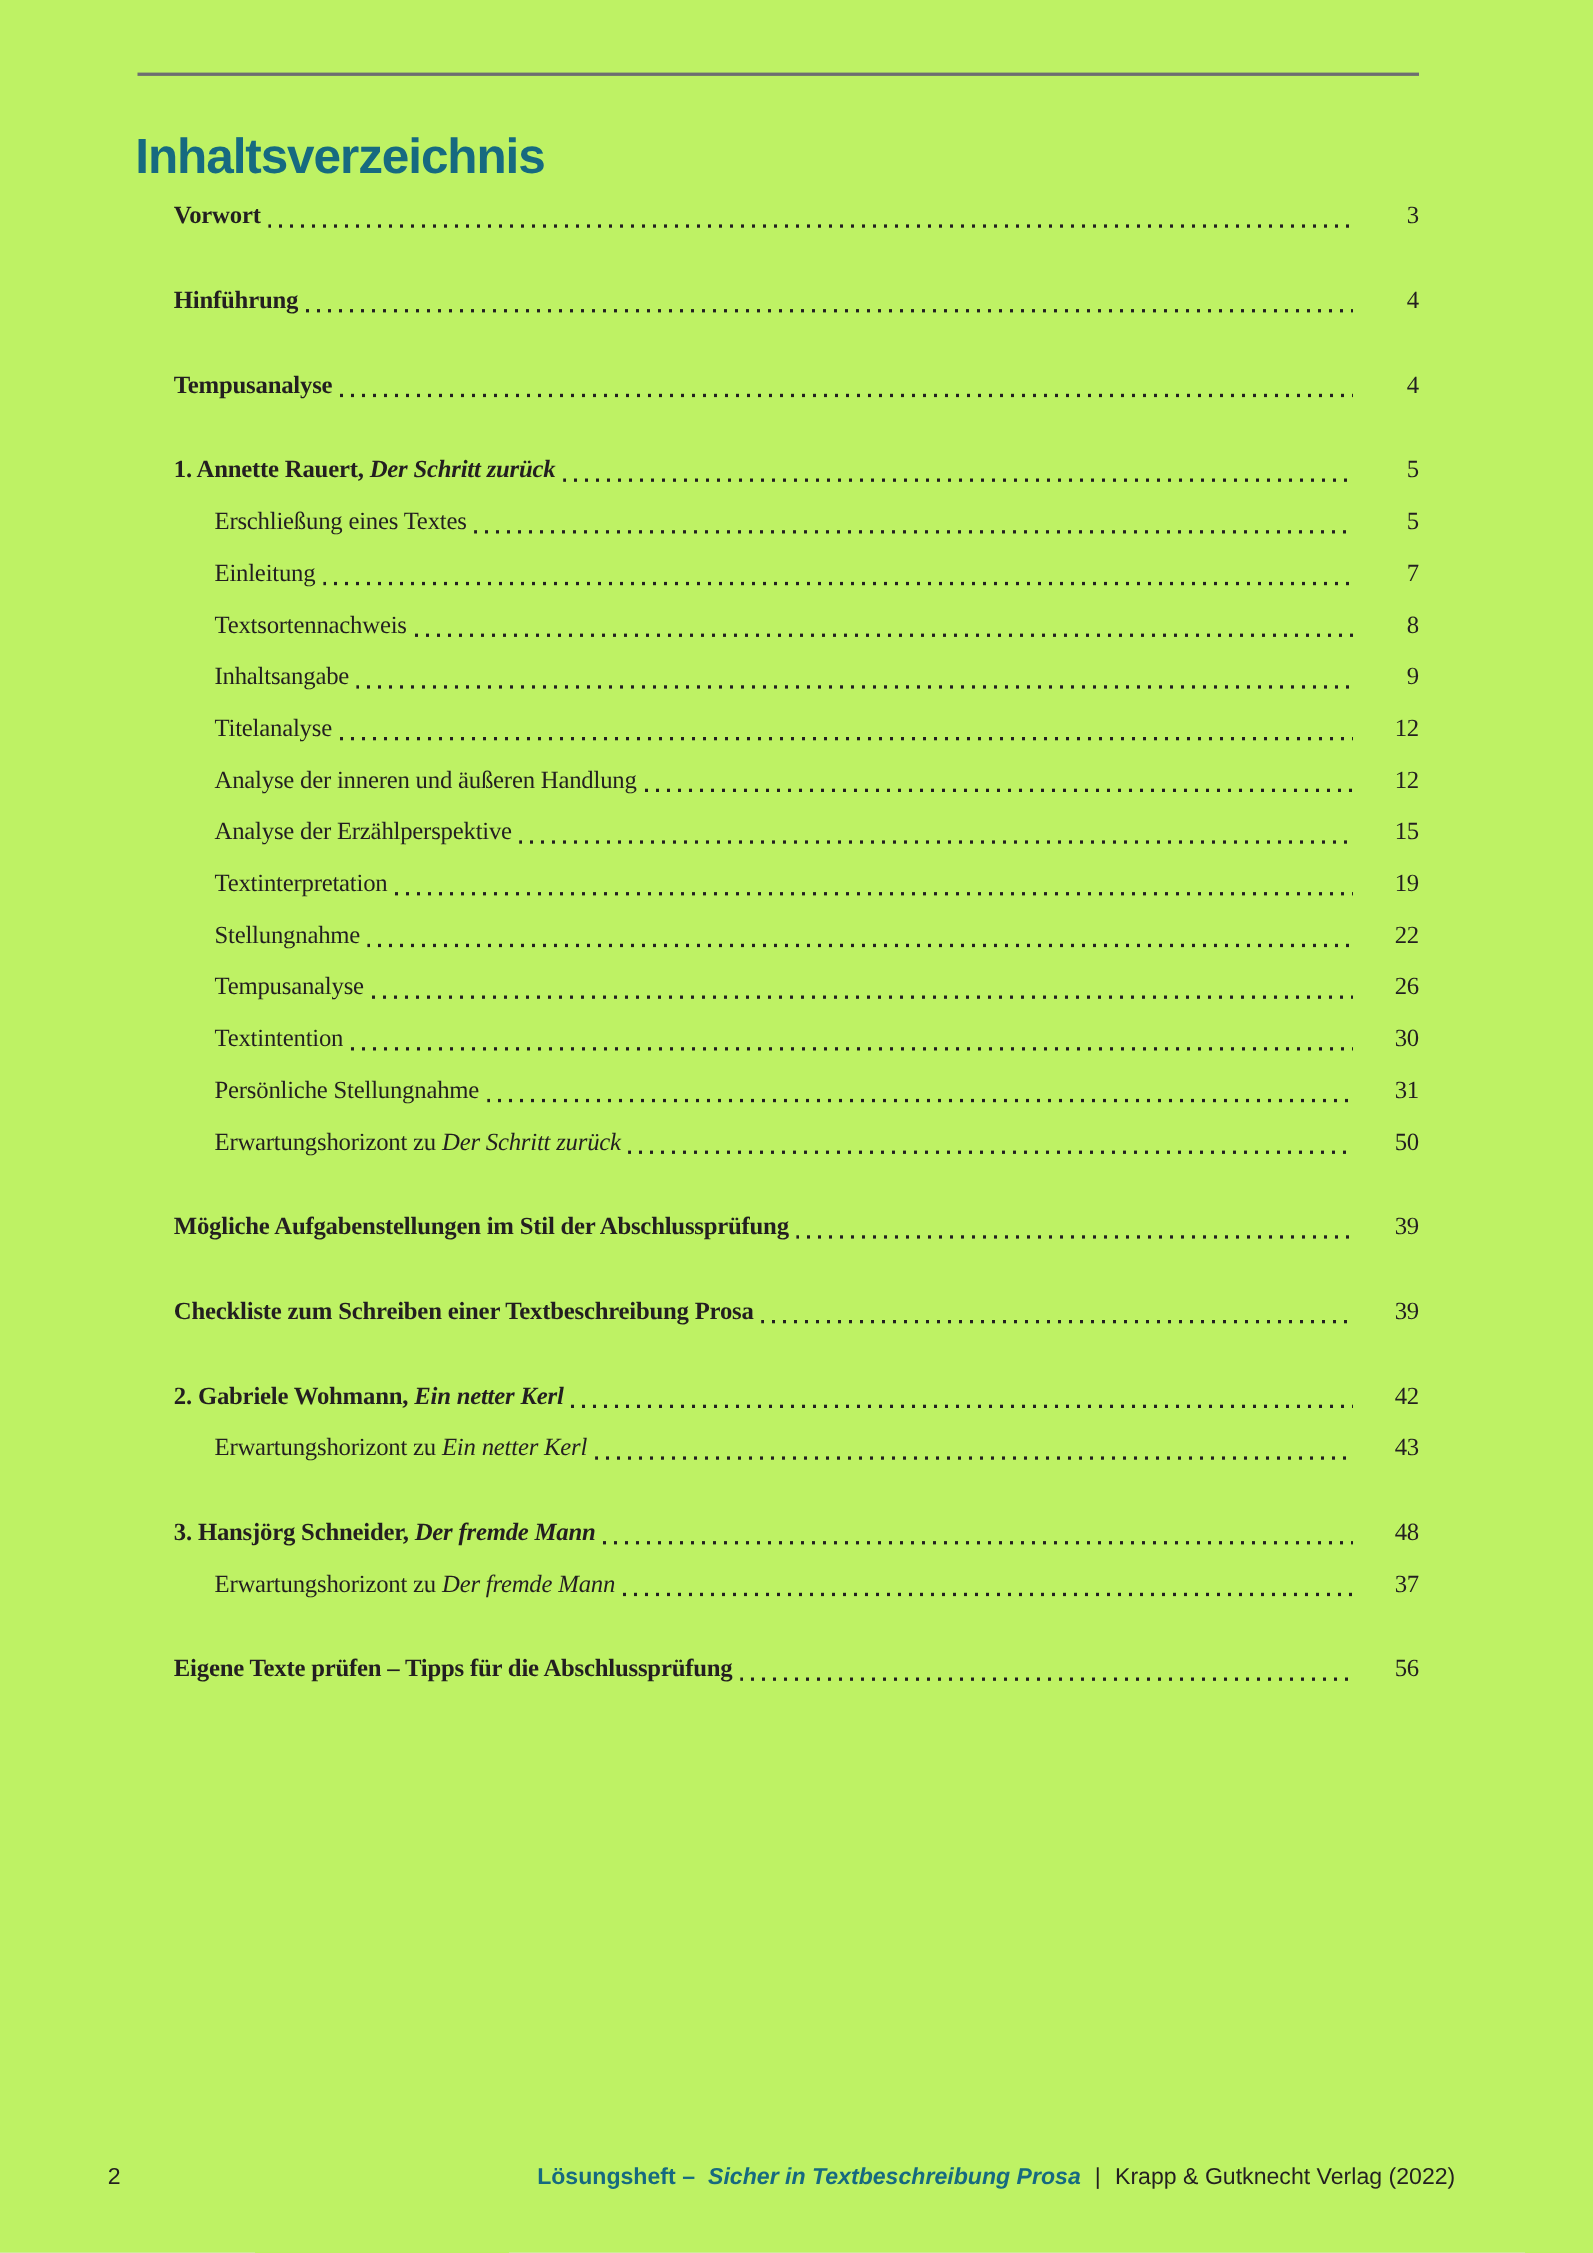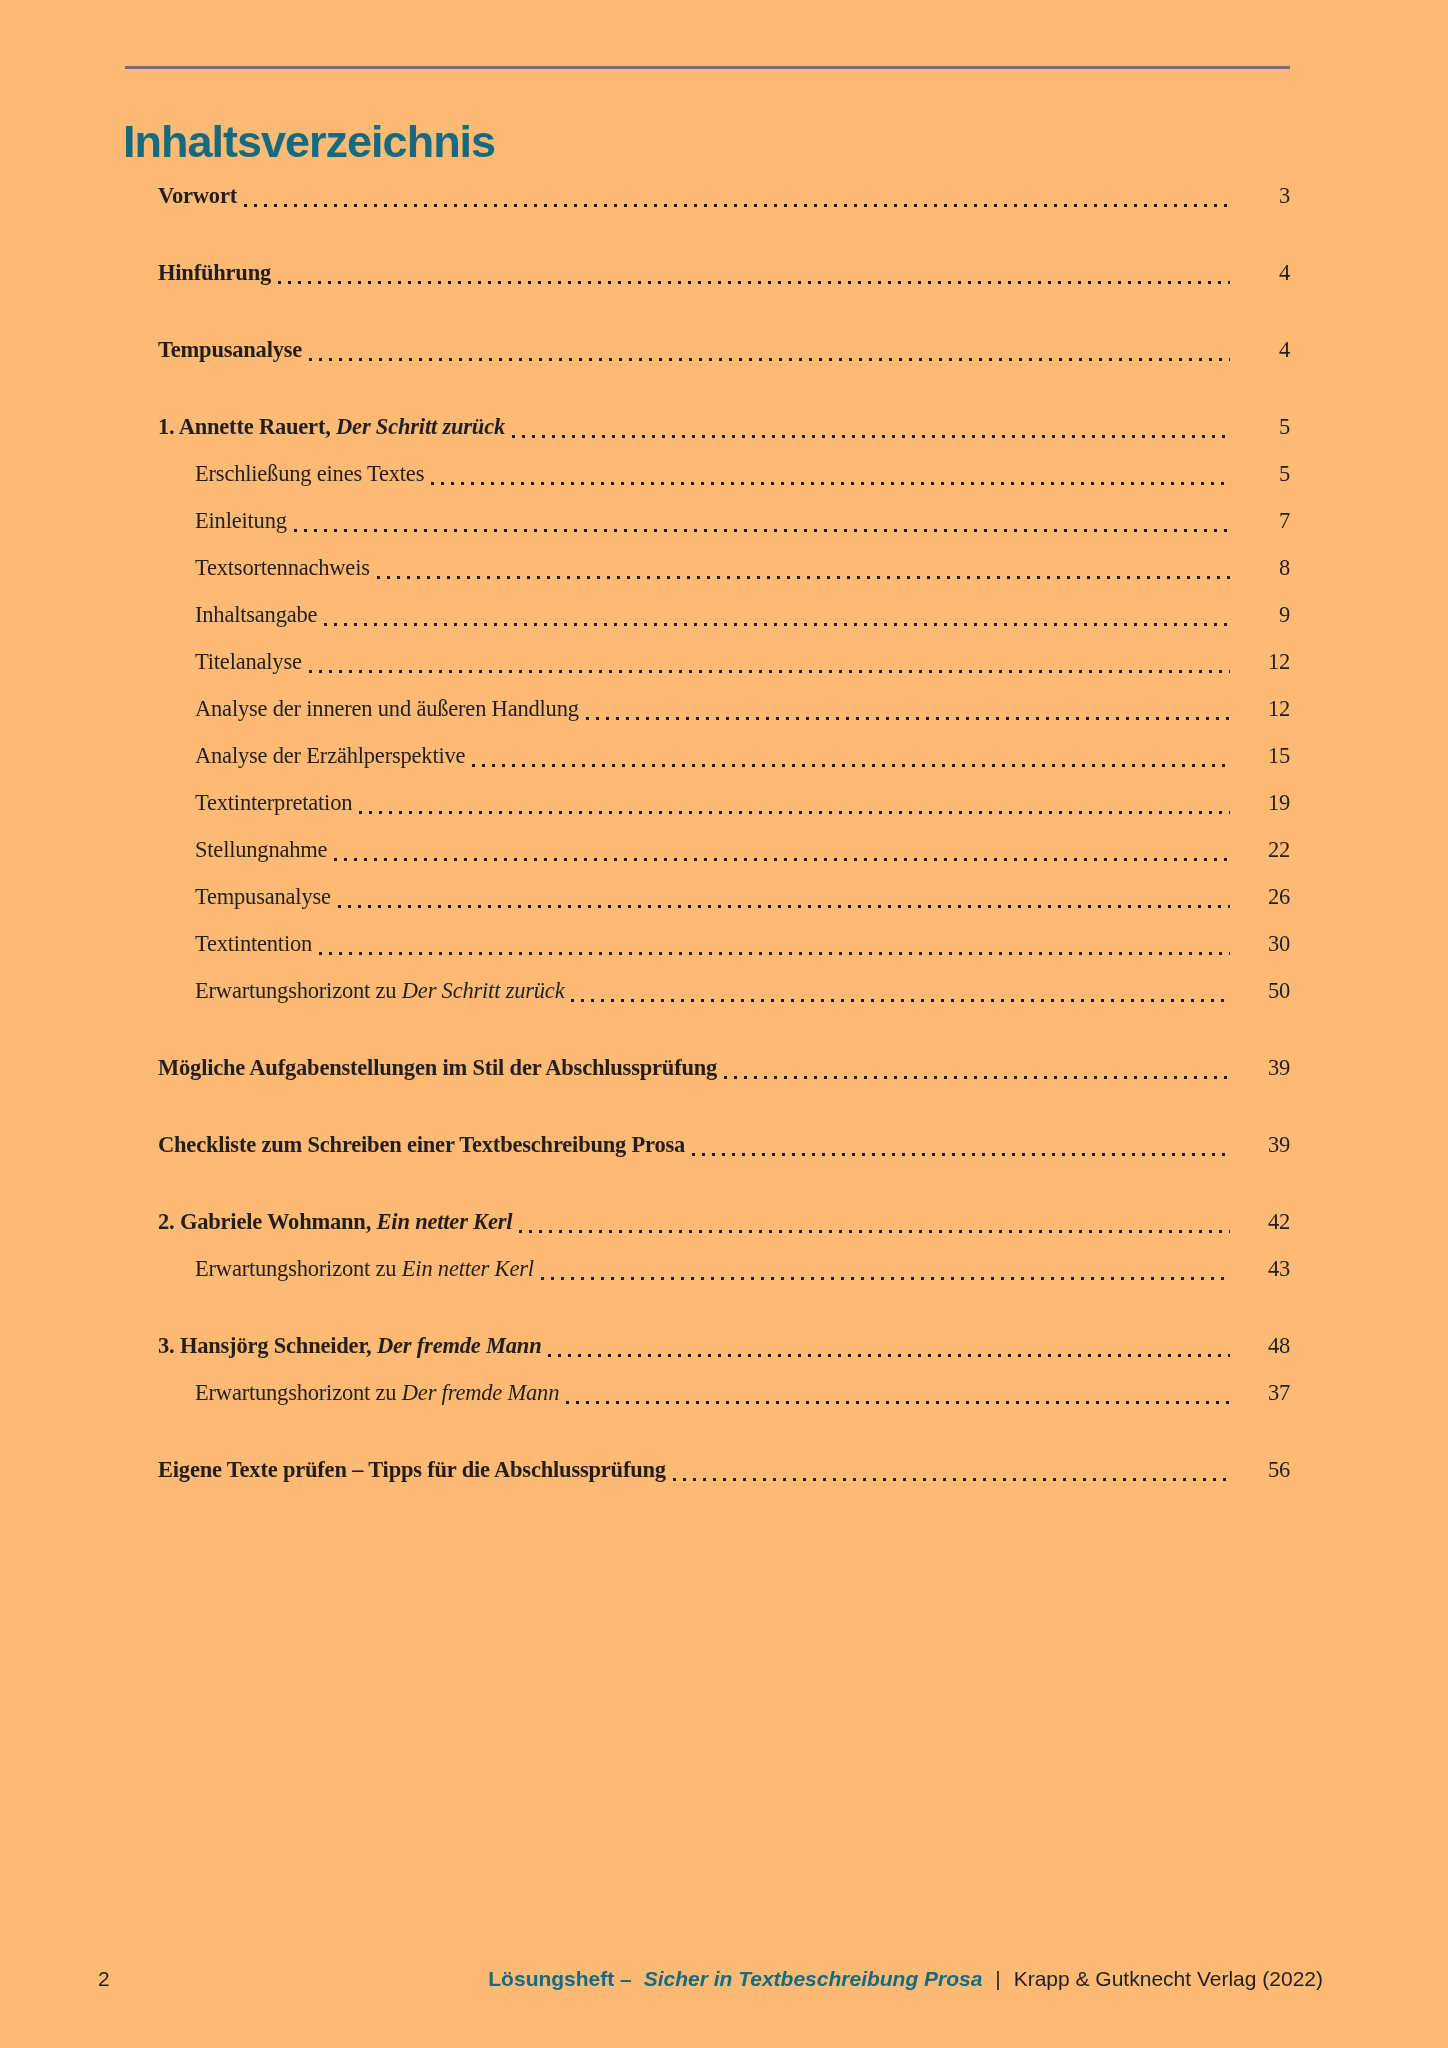--- a/index.html
+++ b/index.html
@@ -1,20 +1,20 @@
 <!DOCTYPE html>
 <html><head>
 <meta charset="utf-8">
 <style>
   html, body { margin: 0; padding: 0; background: #e8e8e8; }
   .page {
     position: relative;
     width: 1448px;
     height: 2048px;
-    background: #fdba74;
+    background: #bef264;
     font-family: "Liberation Sans", sans-serif;
     color: #231f20;
     overflow: hidden;
     margin: 0 auto;
   }
   .top-rule {
     position: absolute;
     left: 125px;
     top: 66px;
     width: 1165px;
@@ -170,20 +170,25 @@
     <span class="toc-label"><span>Tempusanalyse</span></span>
     <span class="toc-leader"></span>
     <span class="toc-page">26</span>
   </div>
       <div class="toc-row sub gap-item">
     <span class="toc-label"><span>Textintention</span></span>
     <span class="toc-leader"></span>
     <span class="toc-page">30</span>
   </div>
       <div class="toc-row sub gap-item">
+    <span class="toc-label"><span>Persönliche Stellungnahme</span></span>
+    <span class="toc-leader"></span>
+    <span class="toc-page">31</span>
+  </div>
+      <div class="toc-row sub gap-item">
     <span class="toc-label"><span>Erwartungshorizont zu </span><span class="it">Der Schritt zurück </span></span>
     <span class="toc-leader"></span>
     <span class="toc-page">50</span>
   </div>
       <div class="toc-row top gap-section bold">
     <span class="toc-label"><span>Mögliche Aufgabenstellungen im Stil der Abschlussprüfung </span></span>
     <span class="toc-leader"></span>
     <span class="toc-page">39</span>
   </div>
       <div class="toc-row top gap-section bold">

